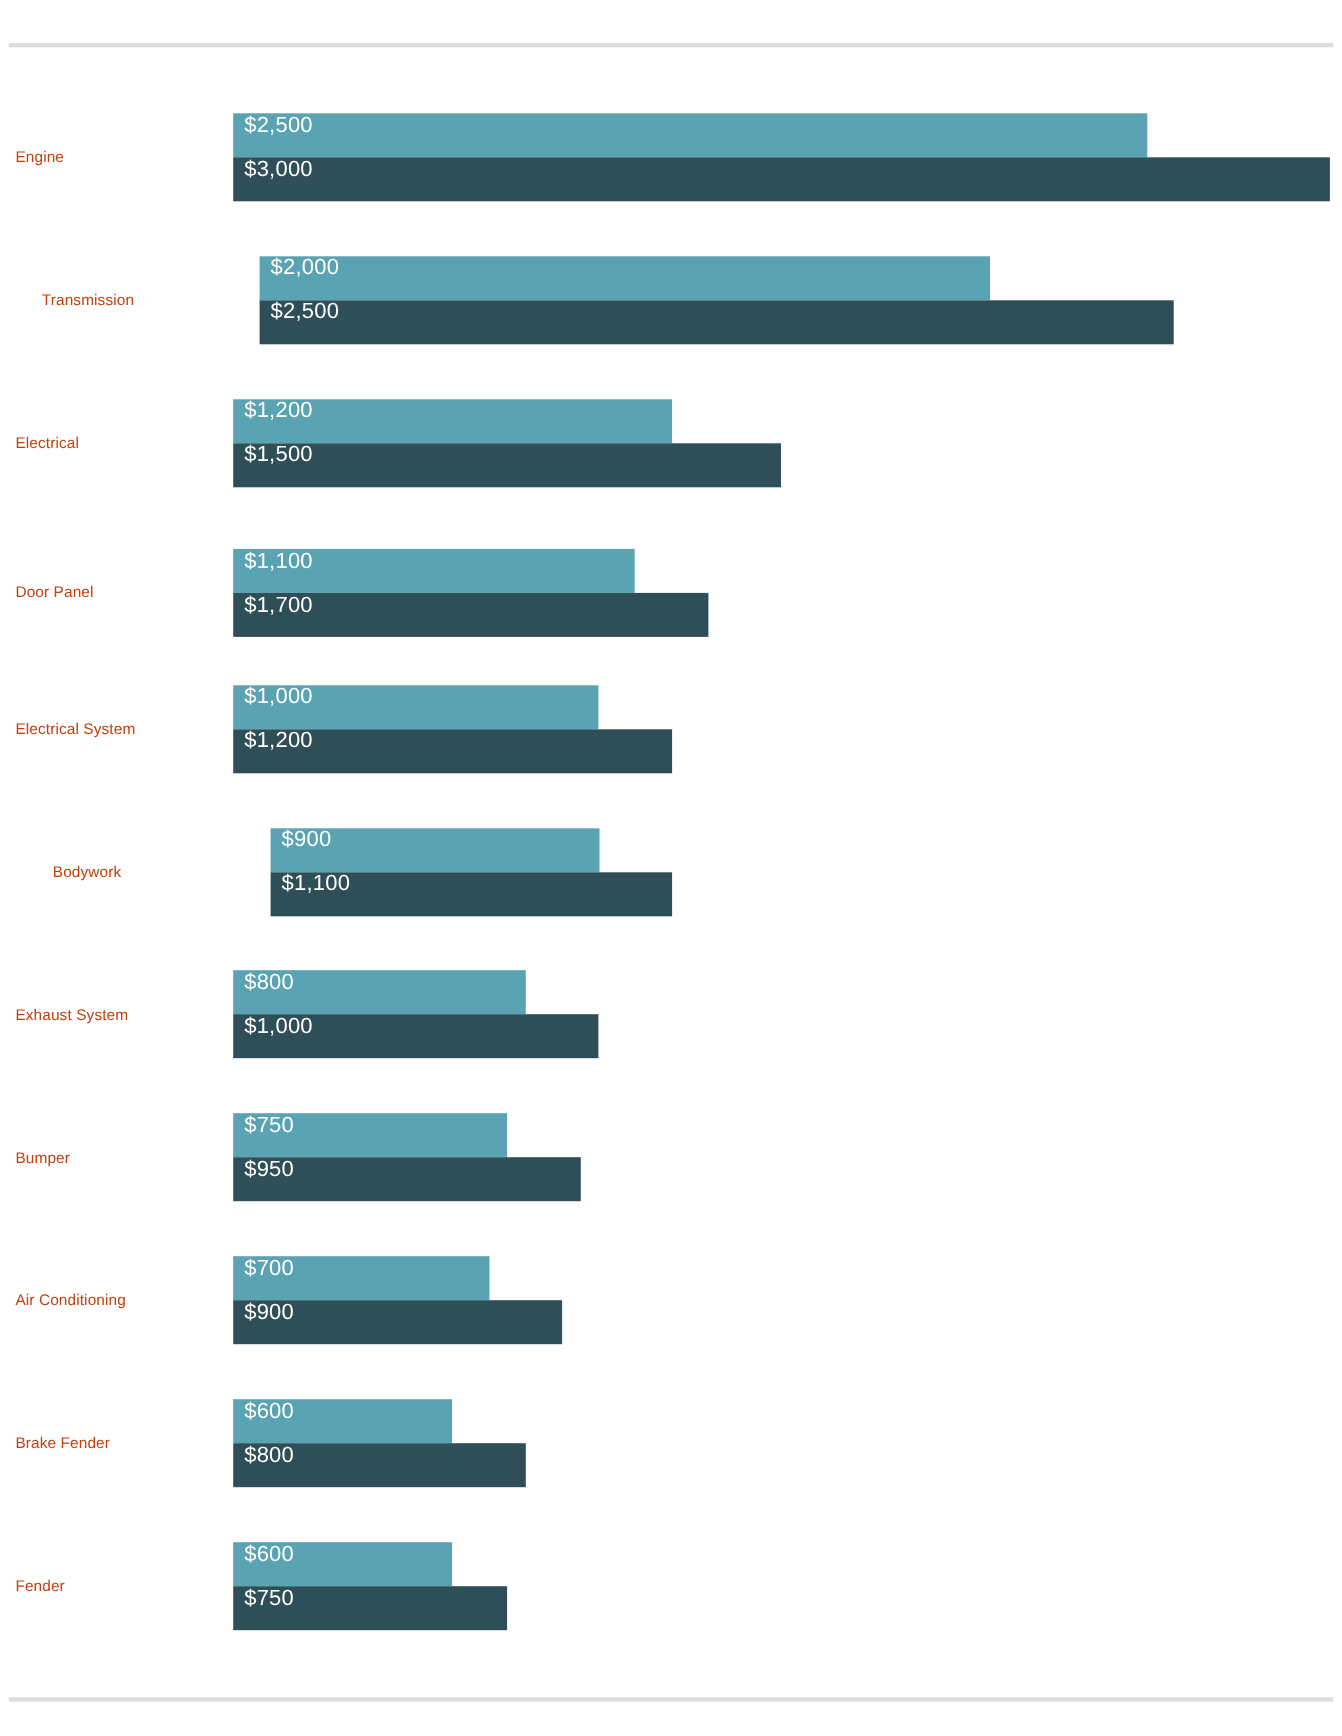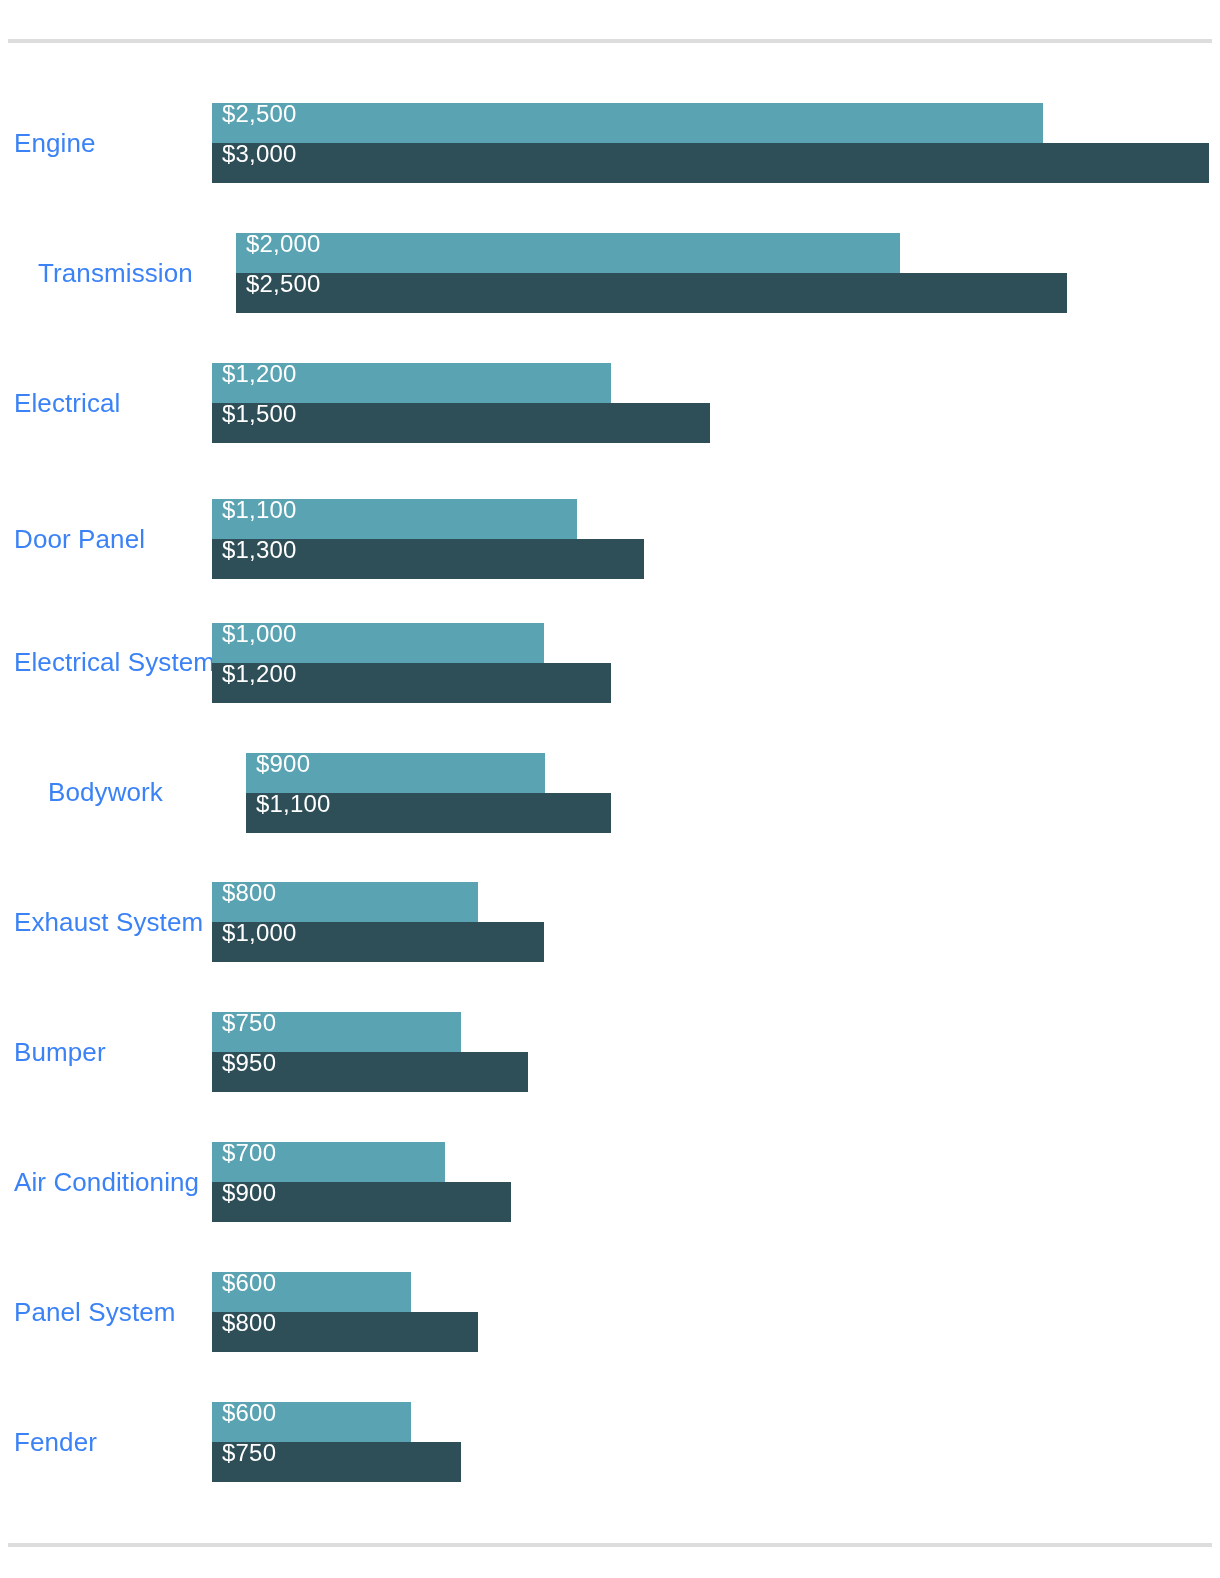--- a/index.html
+++ b/index.html
@@ -49,23 +49,23 @@
 
   .cat-label {
     position: absolute;
     left: 14px;
     top: 0;
     height: 80px;
     width: 190px;
     display: flex;
     align-items: center;
     justify-content: flex-start;
-    font-size: 26px;
+    font-size: 14px;
     line-height: 1.1;
-    color: #3b82f6;
+    color: #c2410c;
     letter-spacing: 0.1px;
     white-space: nowrap;
   }
 
   .bar-row {
     position: absolute;
     left: 212px;
     height: 40px;
   }
   .bar-row.upper { top: 0; }
@@ -80,21 +80,21 @@
   .bar.series-a { background: #5aa3b2; }
   .bar.series-b { background: #2f4f58; }
 
   .bar-value {
     position: absolute;
     left: 10px;
     top: 0;
     height: 24px;
     display: flex;
     align-items: center;
-    font-size: 24px;
+    font-size: 20px;
     color: #ffffff;
     white-space: nowrap;
     letter-spacing: 0.2px;
     padding-bottom: 2px;
     box-sizing: border-box;
   }
 </style>
 </head>
 <body>
 
@@ -137,21 +137,21 @@
         </div>
       </div>
       <div class="group" style="top: 499px;">
         <div class="cat-label">Door Panel</div>
         <div class="bar-row upper">
           <div class="bar series-a" style="width: 365.42px; background: rgb(90, 163, 178);"></div>
           <div class="bar-value">$1,100</div>
         </div>
         <div class="bar-row lower">
           <div class="bar series-b" style="width: 431.86px; background: rgb(47, 79, 88);"></div>
-          <div class="bar-value">$1,300</div>
+          <div class="bar-value">$1,700</div>
         </div>
       </div>
       <div class="group" style="top: 622.6px;">
         <div class="cat-label">Electrical System</div>
         <div class="bar-row upper">
           <div class="bar series-a" style="width: 332.2px; background: rgb(90, 163, 178);"></div>
           <div class="bar-value">$1,000</div>
         </div>
         <div class="bar-row lower">
           <div class="bar series-b" style="width: 398.64px; background: rgb(47, 79, 88);"></div>
@@ -196,21 +196,21 @@
         <div class="bar-row upper">
           <div class="bar series-a" style="width: 232.54px; background: rgb(90, 163, 178);"></div>
           <div class="bar-value">$700</div>
         </div>
         <div class="bar-row lower">
           <div class="bar series-b" style="width: 298.98px; background: rgb(47, 79, 88);"></div>
           <div class="bar-value">$900</div>
         </div>
       </div>
       <div class="group" style="top: 1272.1px;">
-        <div class="cat-label">Panel System</div>
+        <div class="cat-label">Brake Fender</div>
         <div class="bar-row upper">
           <div class="bar series-a" style="width: 199.32px; background: rgb(90, 163, 178);"></div>
           <div class="bar-value">$600</div>
         </div>
         <div class="bar-row lower">
           <div class="bar series-b" style="width: 265.76px; background: rgb(47, 79, 88);"></div>
           <div class="bar-value">$800</div>
         </div>
       </div>
       <div class="group" style="top: 1402px; text-align: center;">

